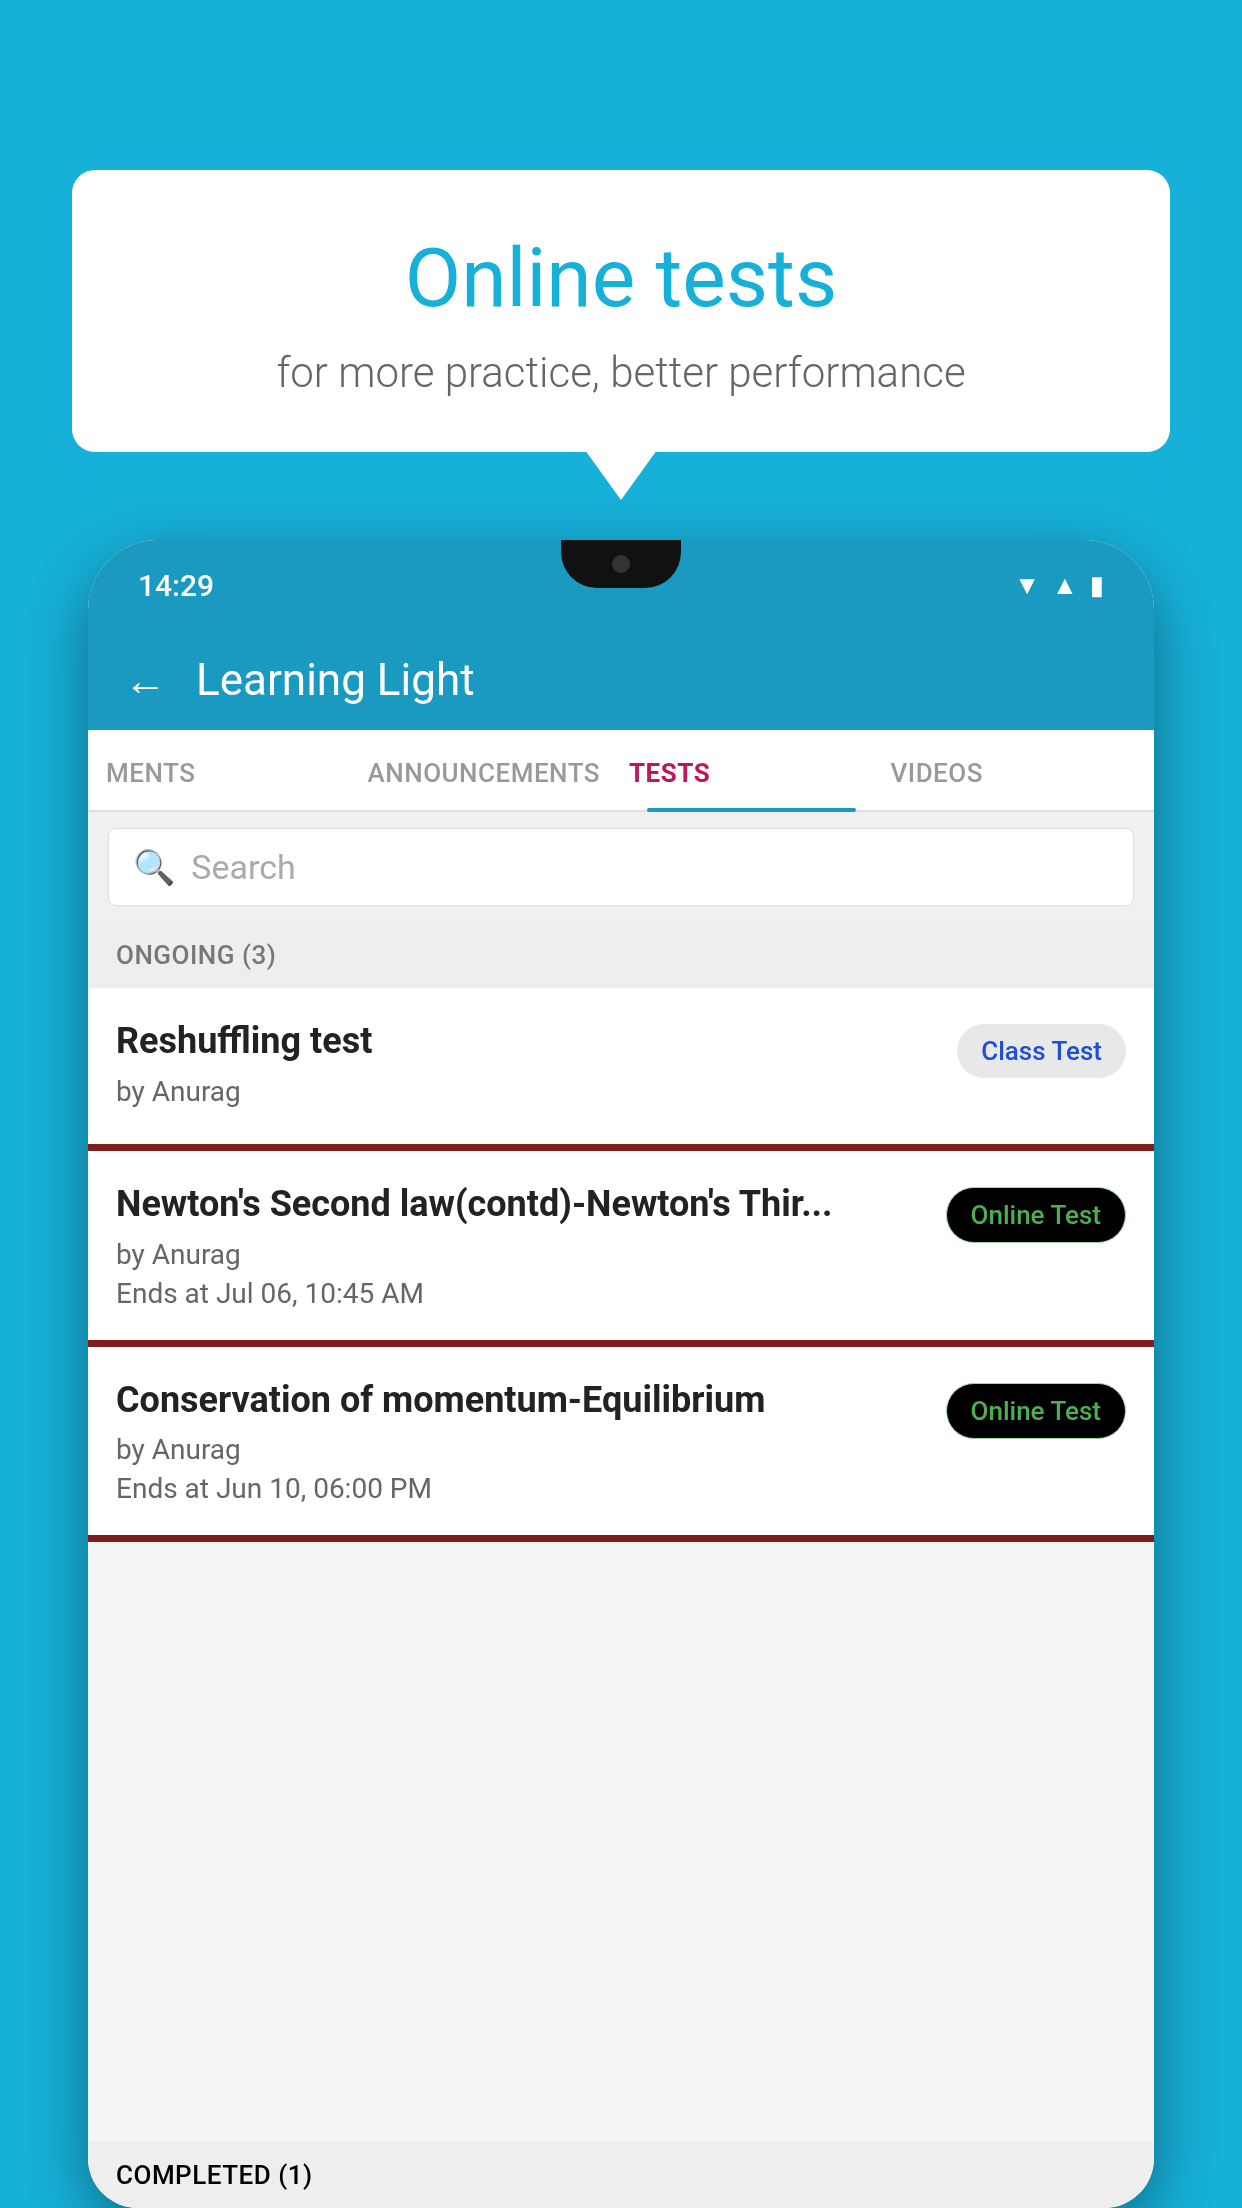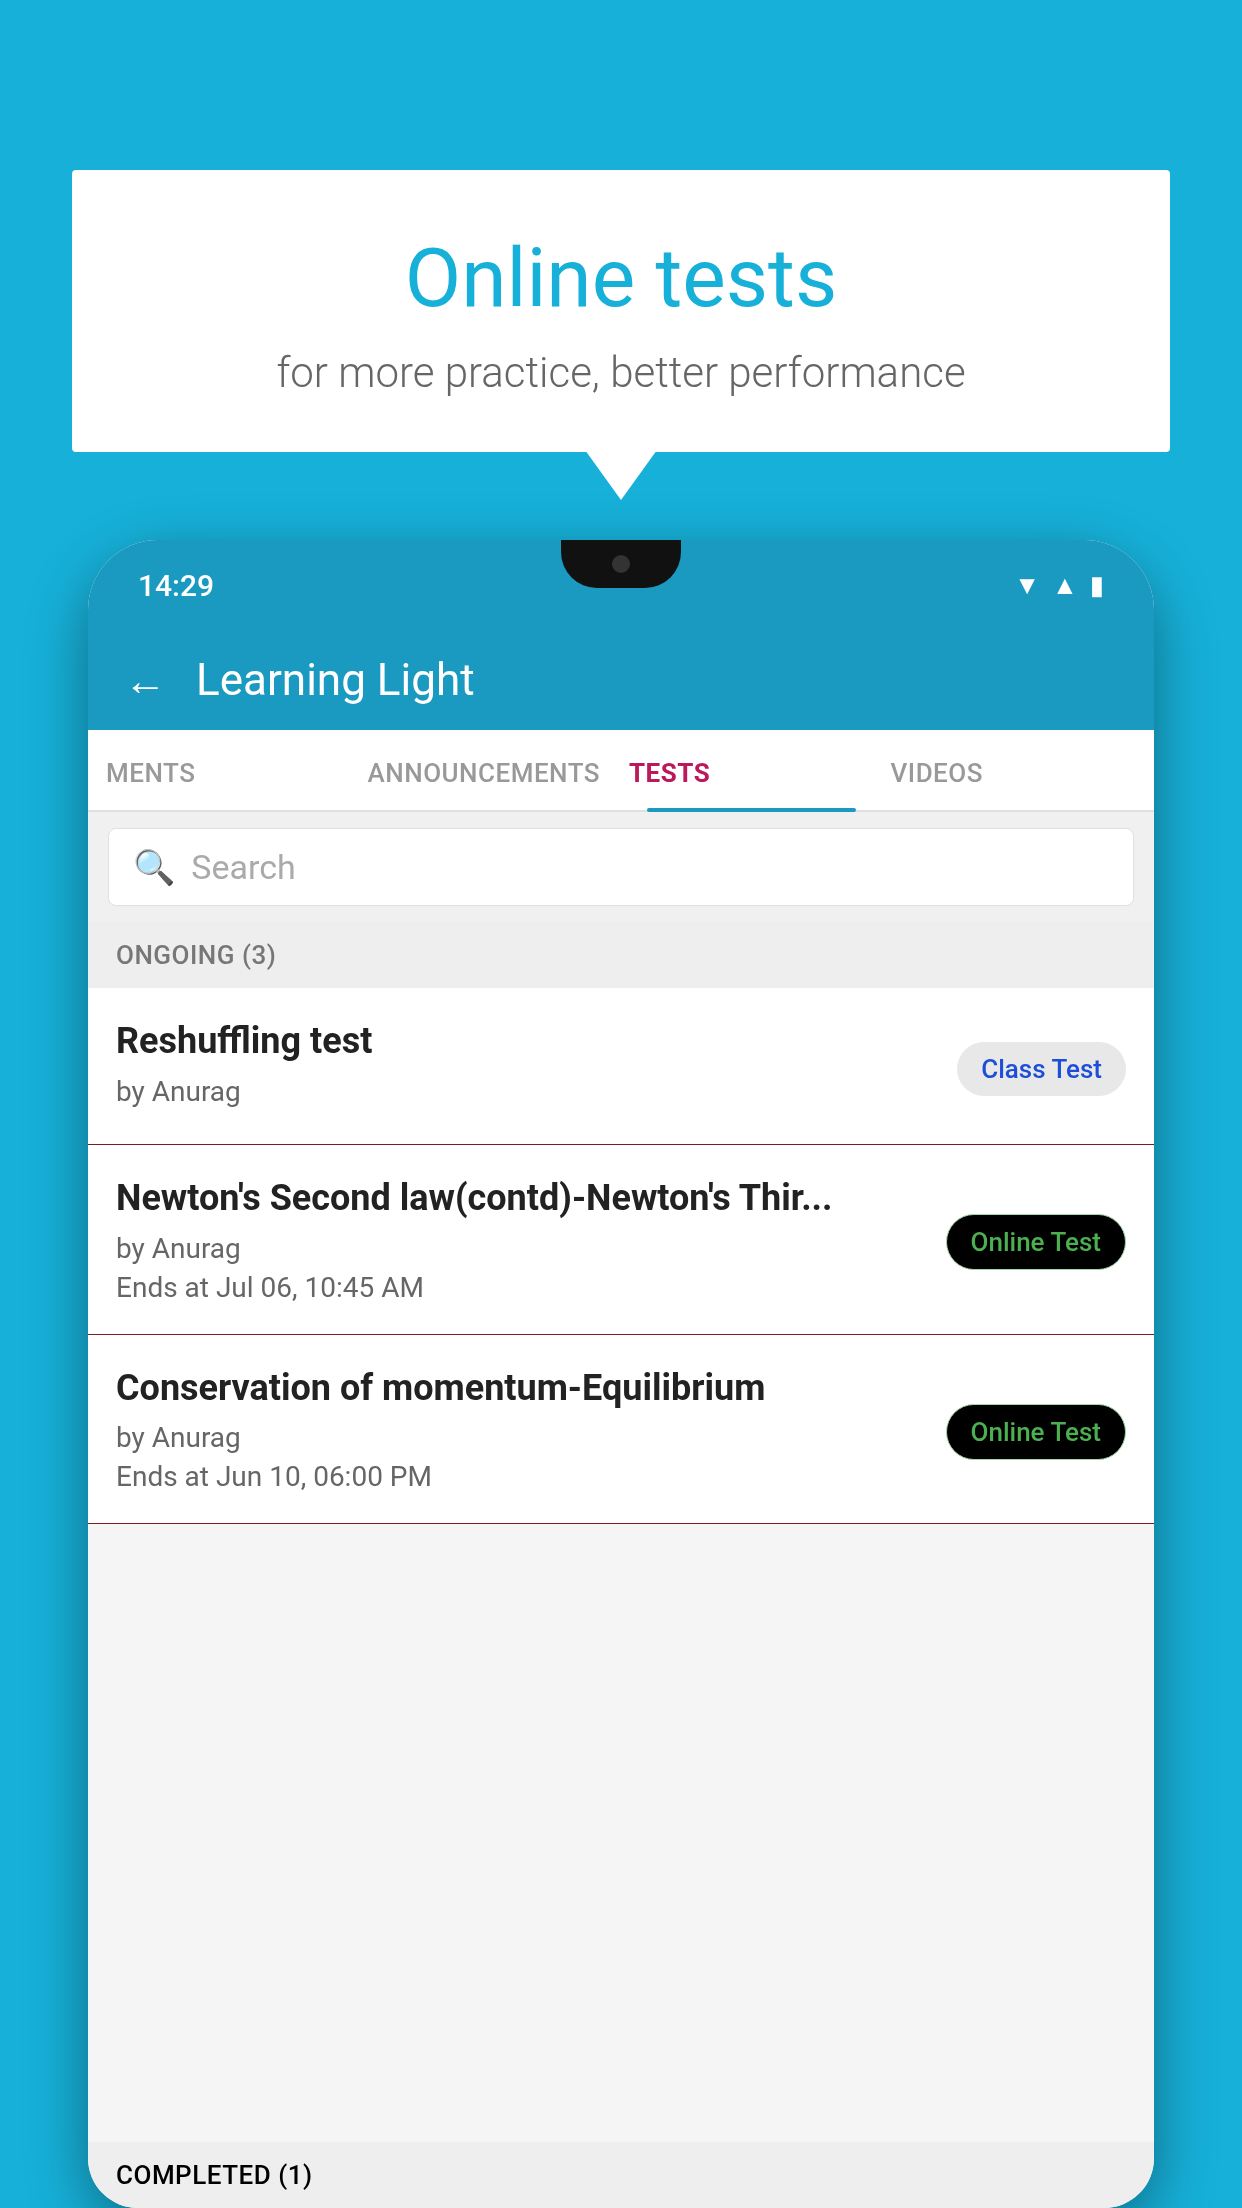--- a/index.html
+++ b/index.html
@@ -13,21 +13,21 @@
       position: relative;
     }
 
     
     .speech-bubble {
       position: absolute;
       top: 170px;
       left: 72px;
       right: 72px;
       background: white;
-      border-radius: 4px;
+      border-radius: 23px;
       padding: 60px 40px 55px;
       text-align: center;
     }
     .speech-bubble::after {
       content: '';
       position: absolute;
       bottom: -48px;
       left: 50%;
       transform: translateX(-50%);
       width: 0;
@@ -214,23 +214,23 @@
       letter-spacing: 0.5px;
     }
 
     
     .test-list {
       background: white;
     }
 
     .test-item {
       padding: 30px 28px 30px;
-      border-bottom: 1px solid #7f1d1d;
-      display: flex;
-      align-items: center;
+      border-bottom: 7px solid #7f1d1d;
+      display: flex;
+      align-items: flex-start;
       justify-content: space-between;
       gap: 20px;
     }
 
     .test-info {
       flex: 1;
     }
 
     .test-name {
       font-size: 36px;

